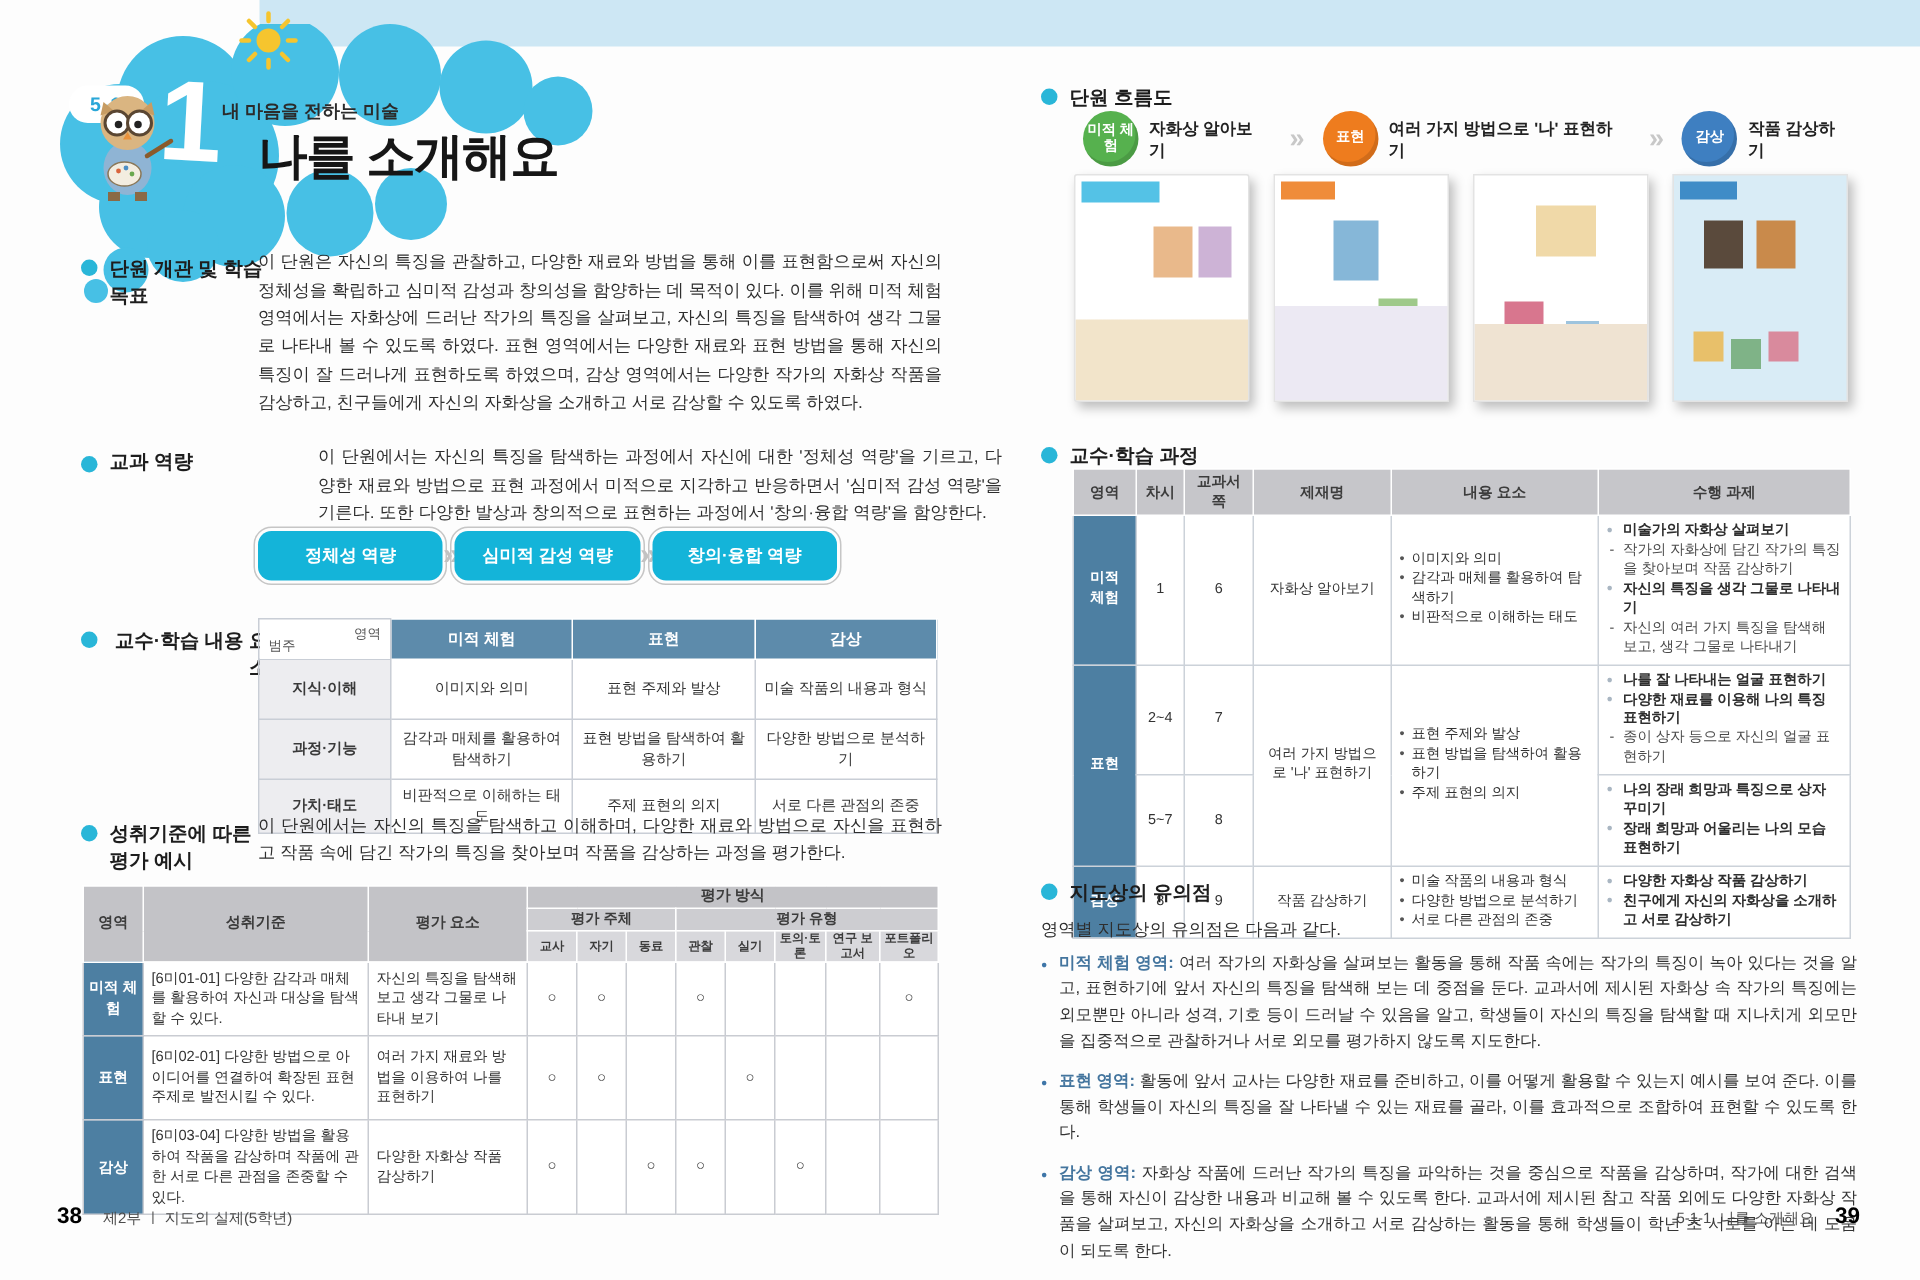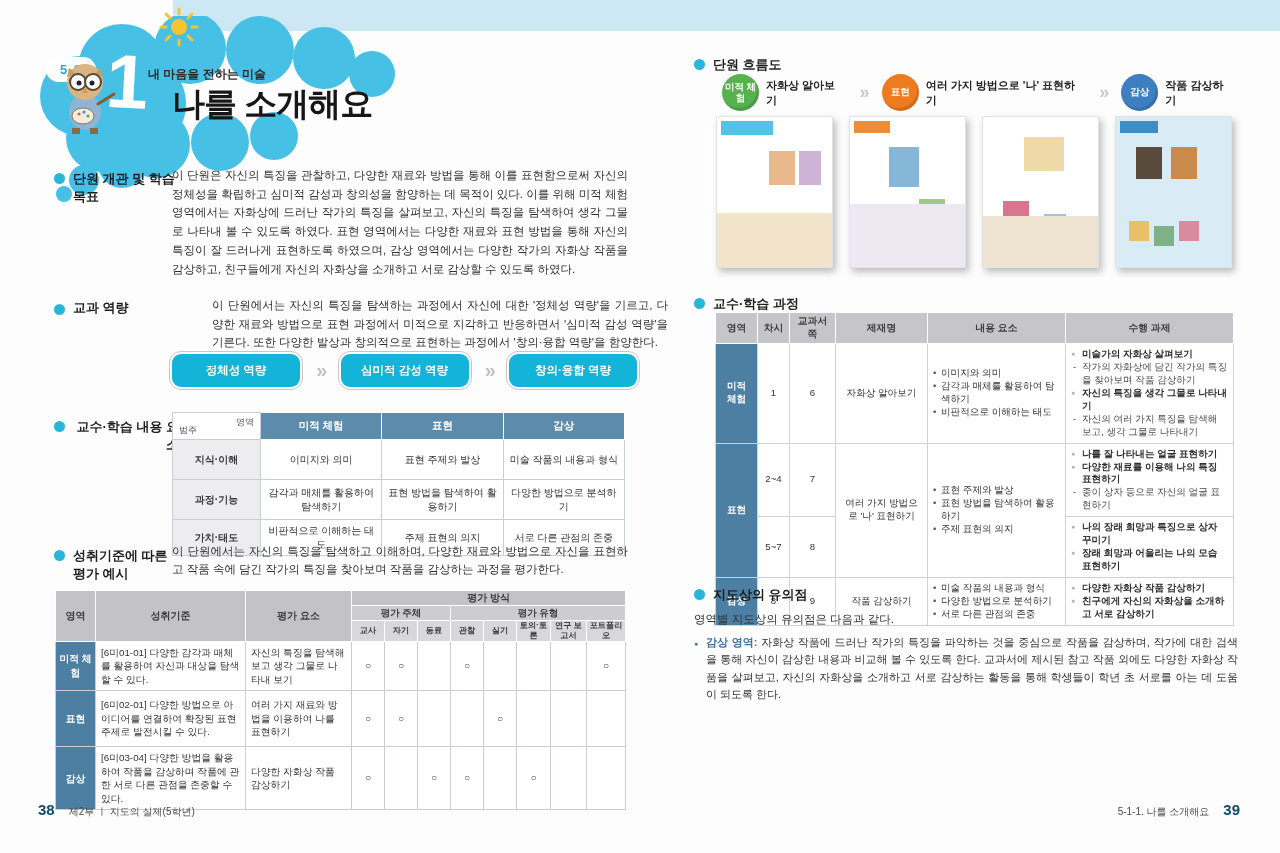--- a/index.html
+++ b/index.html
@@ -19,21 +19,21 @@
   .owl { position:absolute; left:56px; top:60px; }
 
   
   .sec-head { position:absolute; display:flex; gap:8px; font-weight:bold; font-size:13px; color:#1d1d1d; line-height:1.35; }
   .sec-head .dot { flex:none; width:11px; height:11px; border-radius:50%; background:#29b6d8; margin-top:3px; }
   .sec-label-narrow { width:106px; }
 
   .body-text { position:absolute; font-size:11.5px; line-height:1.63; color:#2e2e2e; text-align:justify; }
 
   
-  .badges-row { position:absolute; left:172px; top:354px; width:465px; display:flex; align-items:center; justify-content:space-between; }
+  .badges-row { position:absolute; left:172px; top:354px; width:386px; display:flex; align-items:center; justify-content:space-between; }
   .cap-badge { width:128px; height:33px; background:#14b4d9; color:#fff; font-size:11.5px; font-weight:bold; border-radius:9px; display:flex; align-items:center; justify-content:center; outline:1px solid #c6c6c6; outline-offset:2.5px; }
   .chev { color:#c2c2c2; font-size:20px; font-weight:bold; letter-spacing:-3px; }
 
   
   table { border-collapse:collapse; table-layout:fixed; }
   td,th { vertical-align:middle; }
 
   
   .ce-table { position:absolute; left:172px; top:412px; width:453px; font-size:10px; }
   .ce-table th.area { background:#5d8bab; color:#fff; font-size:10.5px; font-weight:bold; height:27px; border:1px solid #fff; }
@@ -50,21 +50,21 @@
   .as-table .h2 { background:#cdcdd1; font-size:9.5px; }
   .as-table .h3 { background:#d8d8dc; font-size:8.2px; height:16px; }
   .as-table td { border:1px solid #c9ccd2; background:#fff; padding:4px 5px; line-height:1.38; }
   .as-table td.areacell { background:#4d7fa2; color:#fff; text-align:center; font-weight:bold; padding:2px; }
   .as-table td.std { text-align:left; }
   .as-table td.elem { text-align:left; }
   .as-table td.mark { text-align:center; font-size:10px; color:#444; padding:0; }
 
   
   .footer { position:absolute; bottom:34px; font-size:10px; color:#4a4a4a; display:flex; align-items:baseline; gap:14px; }
-  .footer .pnum { font-size:15px; font-weight:bold; color:#0c4a6e; }
+  .footer .pnum { font-size:15px; font-weight:bold; color:#000000; }
   .footer-left { left:38px; }
   .footer-right { right:40px; }
 
   
   .flow-row { position:absolute; left:722px; top:74px; width:512px; display:flex; align-items:center; }
   .flow-step { display:flex; align-items:center; gap:7px; }
   .flow-badge { flex:none; width:37px; height:37px; border-radius:50%; color:#fff; font-size:9.5px; font-weight:bold; display:flex; align-items:center; justify-content:center; text-align:center; line-height:1.15; padding:2px; position:relative; box-shadow:inset -2px -3px 0 rgba(0,0,0,.12); }
   .flow-text { font-size:11px; font-weight:bold; color:#222; }
   .flow-chev { color:#c8c8c8; font-size:18px; font-weight:bold; letter-spacing:-2px; margin:0 14px; }
 
@@ -460,20 +460,28 @@
   </table>
 
 <div class="sec-head" style="left:694px; top:586px;">
   <span class="dot"></span>
   <span>지도상의 유의점</span>
 </div>
 <p class="notes-intro">영역별 지도상의 유의점은 다음과 같다.</p>
 
 <div class="notes-list">
   <p>
+    <span class="note-label">미적 체험 영역:</span>
+    <span>여러 작가의 자화상을 살펴보는 활동을 통해 작품 속에는 작가의 특징이 녹아 있다는 것을 알고, 표현하기에 앞서 자신의 특징을 탐색해 보는 데 중점을 둔다. 교과서에 제시된 자화상 속 작가의 특징에는 외모뿐만 아니라 성격, 기호 등이 드러날 수 있음을 알고, 학생들이 자신의 특징을 탐색할 때 지나치게 외모만을 집중적으로 관찰하거나 서로 외모를 평가하지 않도록 지도한다.</span>
+  </p>
+  <p>
+    <span class="note-label">표현 영역:</span>
+    <span>활동에 앞서 교사는 다양한 재료를 준비하고, 이를 어떻게 활용할 수 있는지 예시를 보여 준다. 이를 통해 학생들이 자신의 특징을 잘 나타낼 수 있는 재료를 골라, 이를 효과적으로 조합하여 표현할 수 있도록 한다.</span>
+  </p>
+  <p>
     <span class="note-label">감상 영역:</span>
     <span>자화상 작품에 드러난 작가의 특징을 파악하는 것을 중심으로 작품을 감상하며, 작가에 대한 검색을 통해 자신이 감상한 내용과 비교해 볼 수 있도록 한다. 교과서에 제시된 참고 작품 외에도 다양한 자화상 작품을 살펴보고, 자신의 자화상을 소개하고 서로 감상하는 활동을 통해 학생들이 학년 초 서로를 아는 데 도움이 되도록 한다.</span>
   </p>
 </div>
 
 <div class="footer footer-right">
   <span>5-1-1. 나를 소개해요</span>
   <span class="pnum">39</span>
 </div>
 

